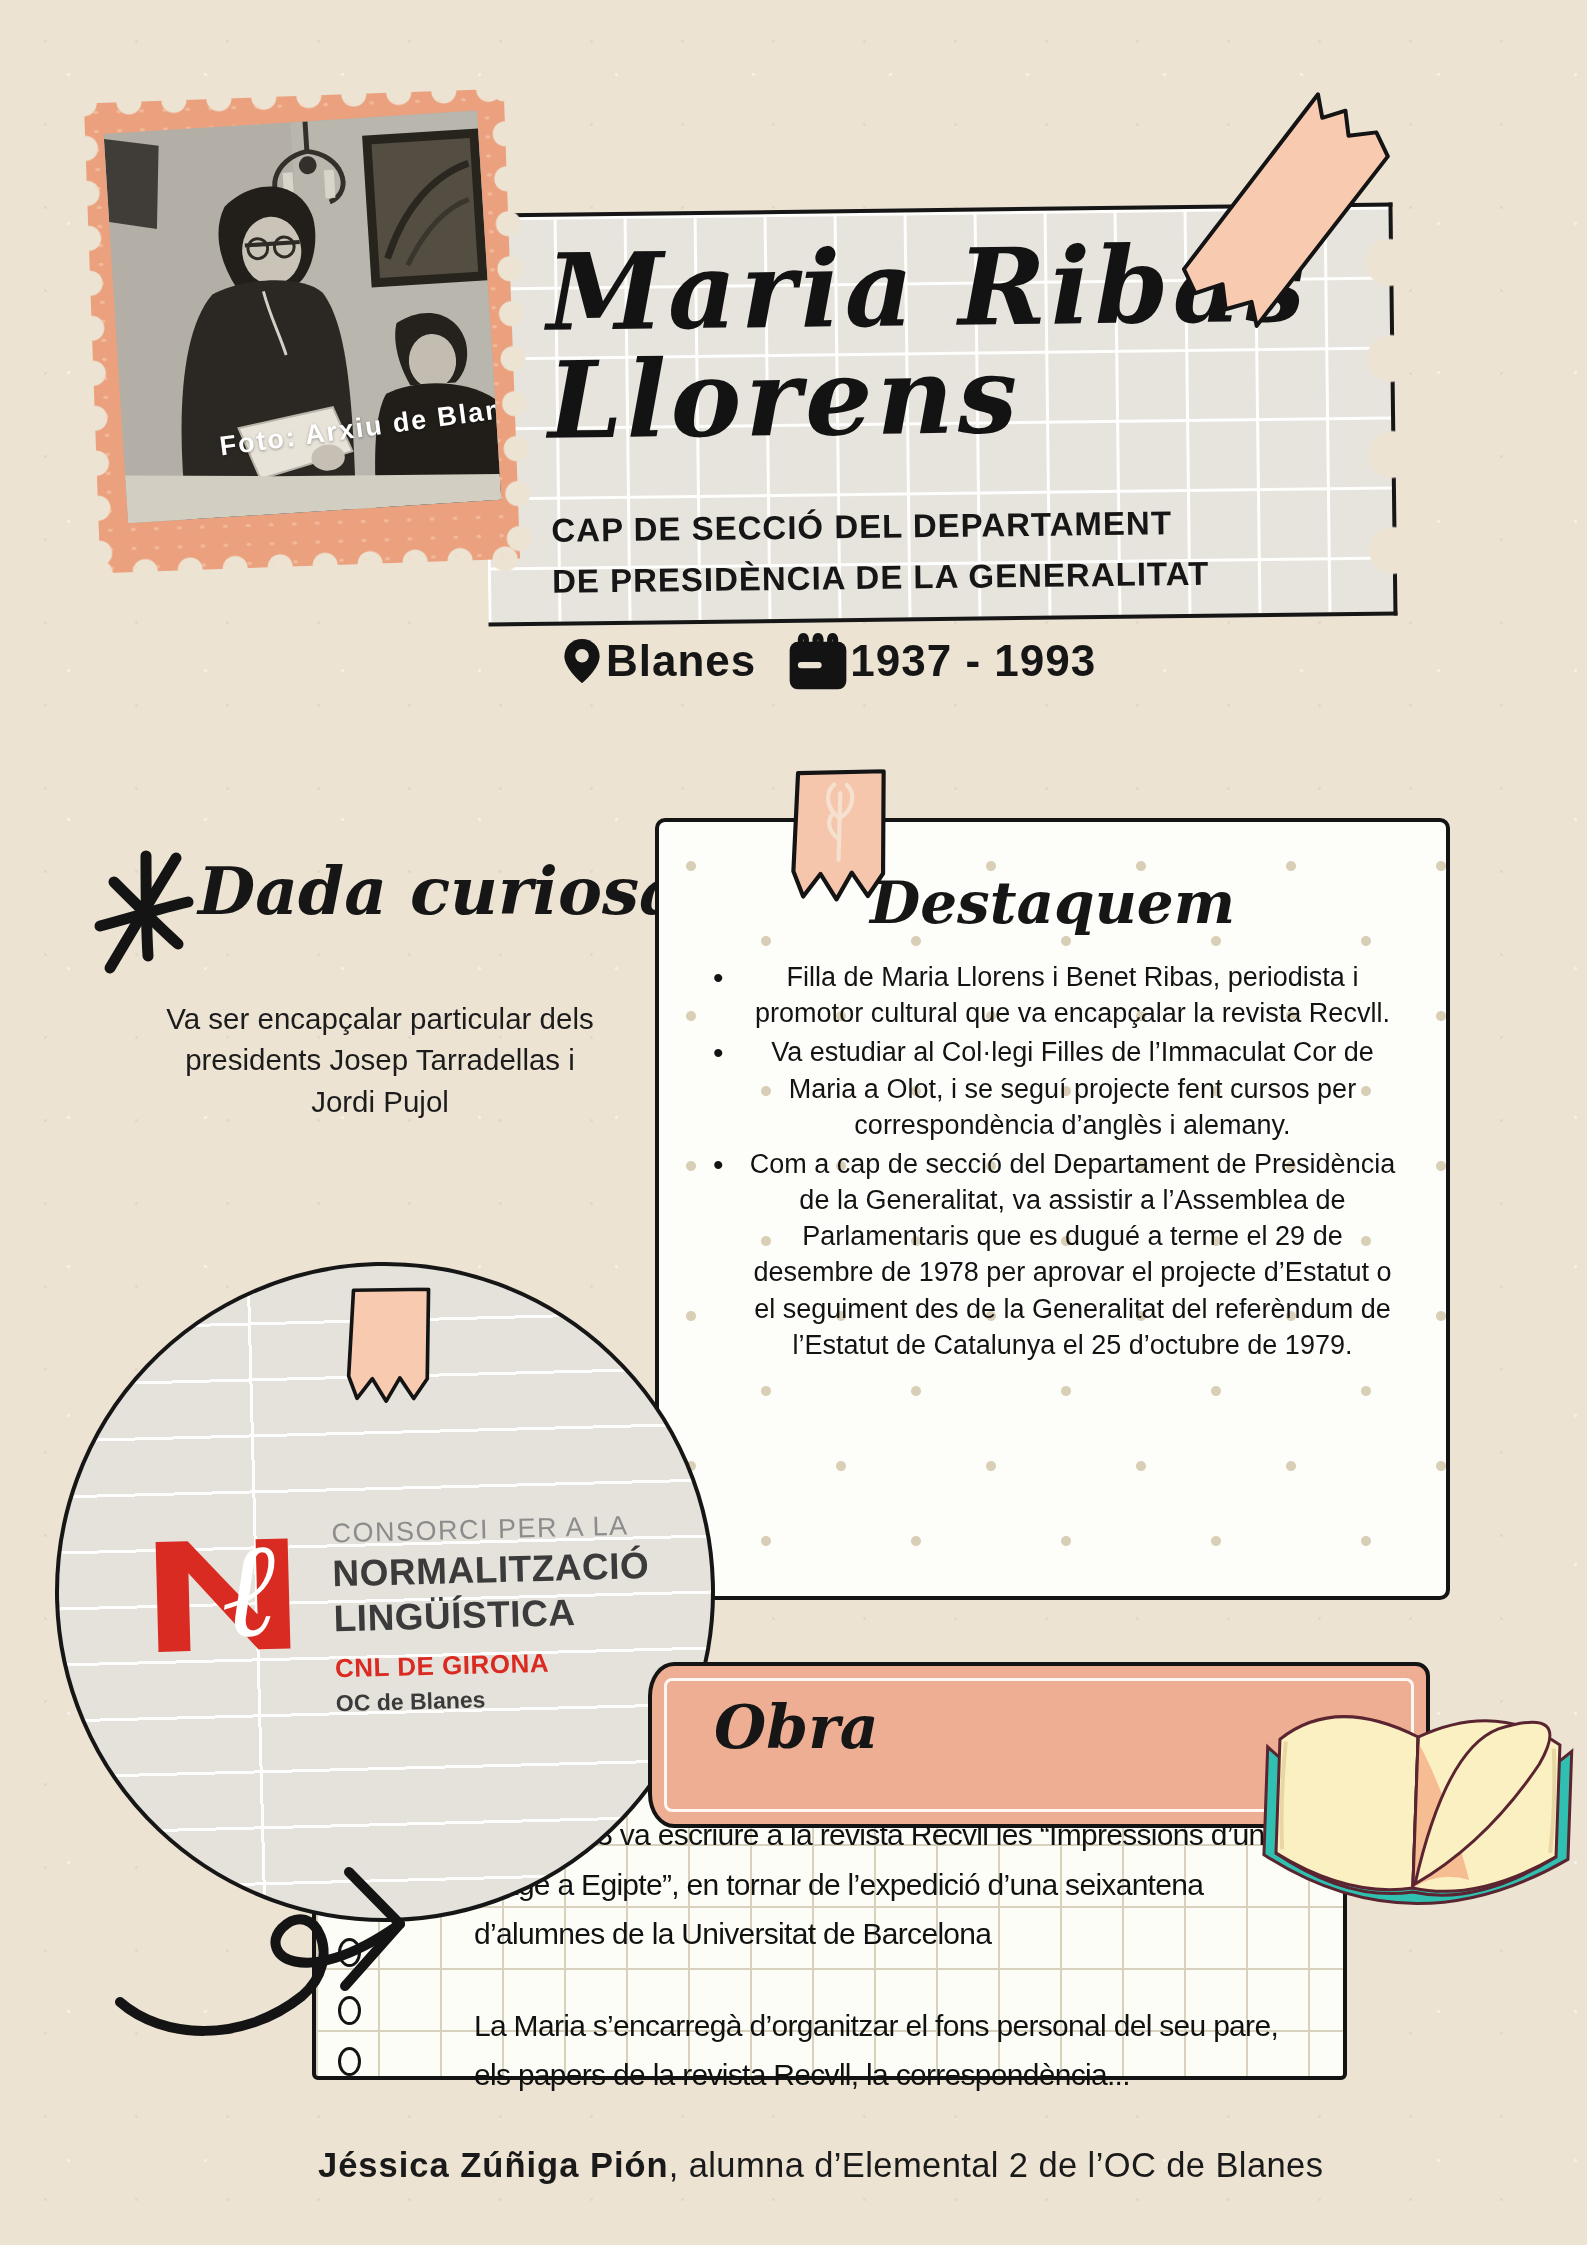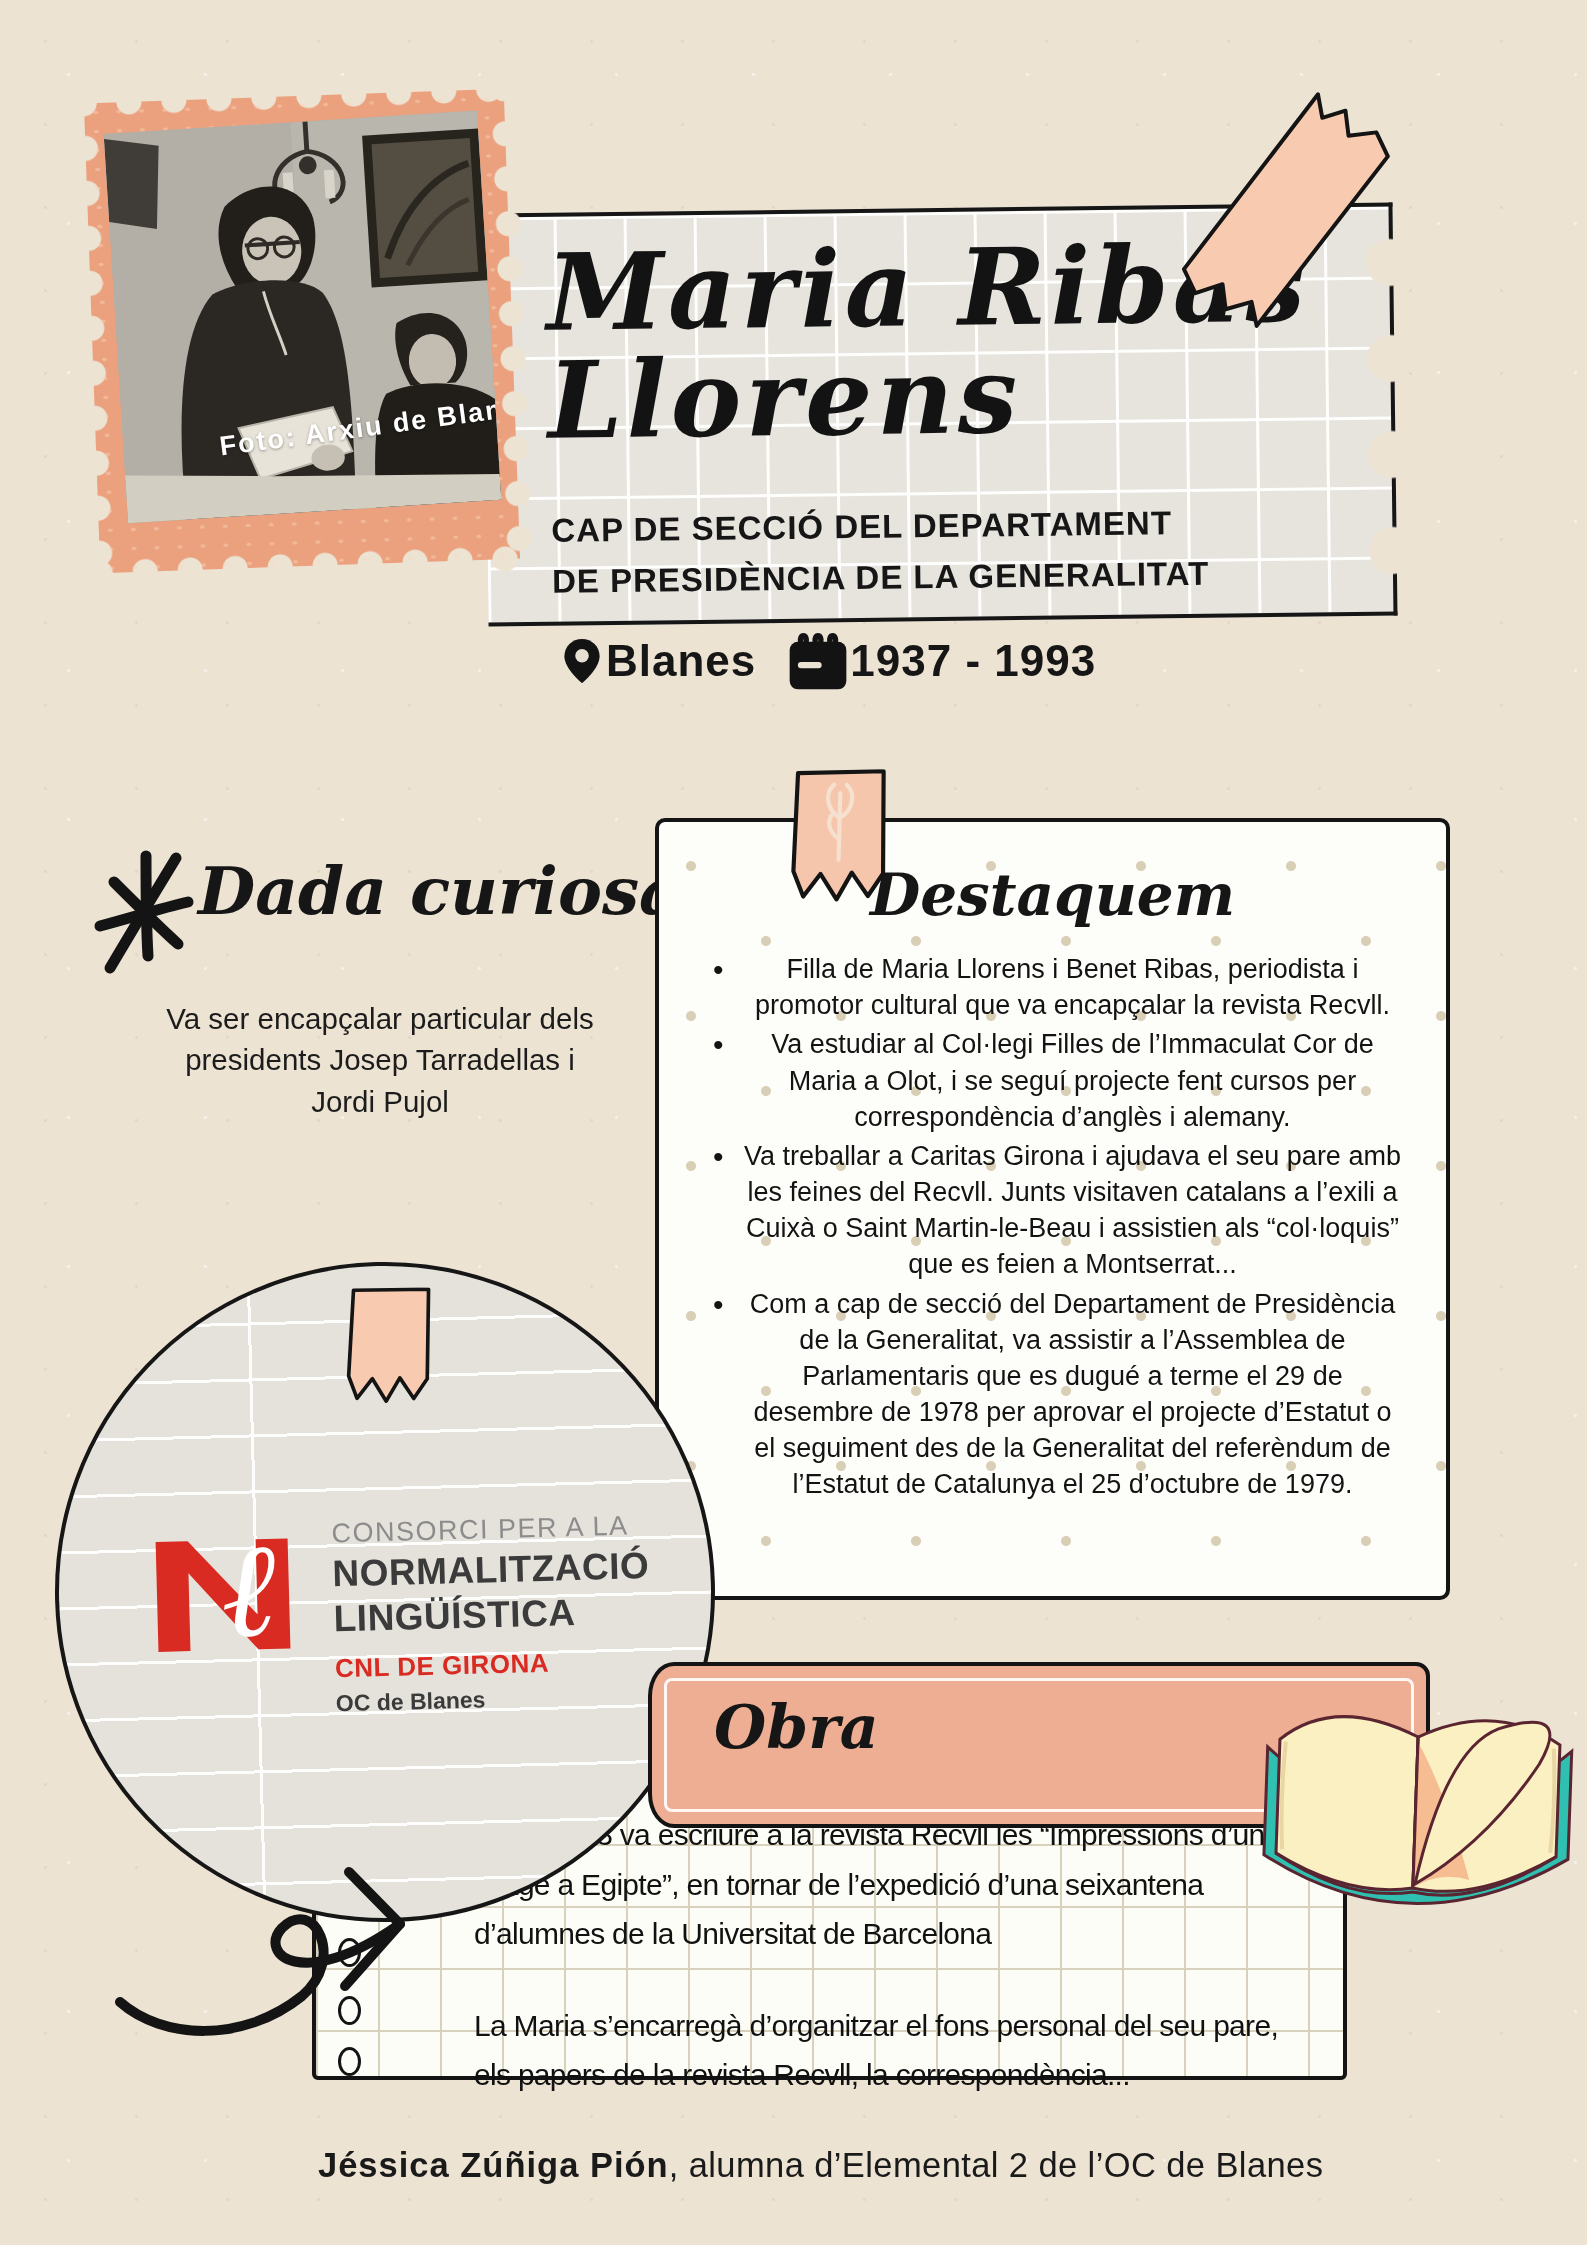--- a/index.html
+++ b/index.html
@@ -60,21 +60,21 @@
   .dada-heading{position:absolute;left:198px;top:852px;font-size:66px;margin:0;z-index:1;}
   .dada-text{position:absolute;left:160px;top:968px;width:440px;font-size:29.5px;
     line-height:1.42;text-align:center;color:#1c1c1c;}
 
   
   .card{position:absolute;left:655px;top:818px;width:795px;height:782px;z-index:1;
     background-color:#fdfdfa;border:4px solid #141414;border-radius:10px;box-sizing:border-box;
     background-image:radial-gradient(#d9cfb6 4.5px, transparent 5.5px),
                      radial-gradient(#d9cfb6 4.5px, transparent 5.5px);
     background-size:150px 150px;background-position:32px 44px,107px 119px;
-    padding:29px 40px 0 40px;}
+    padding:37px 40px 0 40px;}
   .card-heading{text-align:center;font-size:58px;margin:10px 0 22px;}
   .bullets{list-style:none;margin:0;padding:0 2px 0 8px;text-align:center;}
   .bullets li{position:relative;padding-left:34px;font-size:27px;line-height:1.34;
     color:#131313;margin-bottom:3px;}
   .bullets li::before{content:"\2022";position:absolute;left:6px;top:-1px;font-size:30px;}
   .tape{position:absolute;z-index:4;}
   .tape-card{left:782px;top:768px;transform:rotate(1.5deg);}
   .tape-circle{left:340px;top:1286px;transform:rotate(2deg);z-index:3;}
 
   
@@ -197,21 +197,20 @@
   </g>
 </svg>
 <h2 class="dada-heading script">Dada curiosa</h2>
 <p class="dada-text">Va ser encapçalar particular dels presidents Josep Tarradellas i Jordi Pujol</p>
 
 <div class="card">
   <h2 class="card-heading script">Destaquem</h2>
   <ul class="bullets">
     <li>Filla de Maria Llorens i Benet Ribas, periodista i promotor cultural  que va encapçalar la revista Recvll.</li>
     <li>Va estudiar al Col·legi Filles de l’Immaculat Cor de Maria a Olot, i se seguí projecte fent cursos per correspondència d’anglès i alemany.</li>
-    <li>Va treballar a Caritas Girona i  ajudava el seu pare amb les feines del Recvll. Junts visitaven catalans a l’exili a Cuixà o Saint Martin-le-Beau i assistien als “col·loquis” que es feien a Montserrat...</li>
     <li>Com a cap de secció del Departament de Presidència de la Generalitat,  va assistir a l’Assemblea de Parlamentaris que es dugué a terme el 29 de desembre de 1978 per aprovar el projecte d’Estatut o el seguiment des de la Generalitat del referèndum de l’Estatut de Catalunya el 25 d’octubre de 1979.</li>
   </ul>
 </div>
 
 <svg class="tape tape-card" width="112" height="146" viewBox="0 0 100 140">
   <path d="M10,6 L92,2 L94,100 L80,122 L64,100 L50,126 L34,102 L18,124 L8,100 Z" fill="#f6c6ac" stroke="#141414" stroke-width="4" stroke-linejoin="round"></path>
   <g stroke="#f6e0d0" stroke-width="4" fill="none" stroke-linecap="round">
     <path d="M51,24 L51,88"></path>
     <path d="M51,48 C38,40 36,24 45,16"></path>
     <path d="M51,48 C64,40 66,24 57,16"></path>

